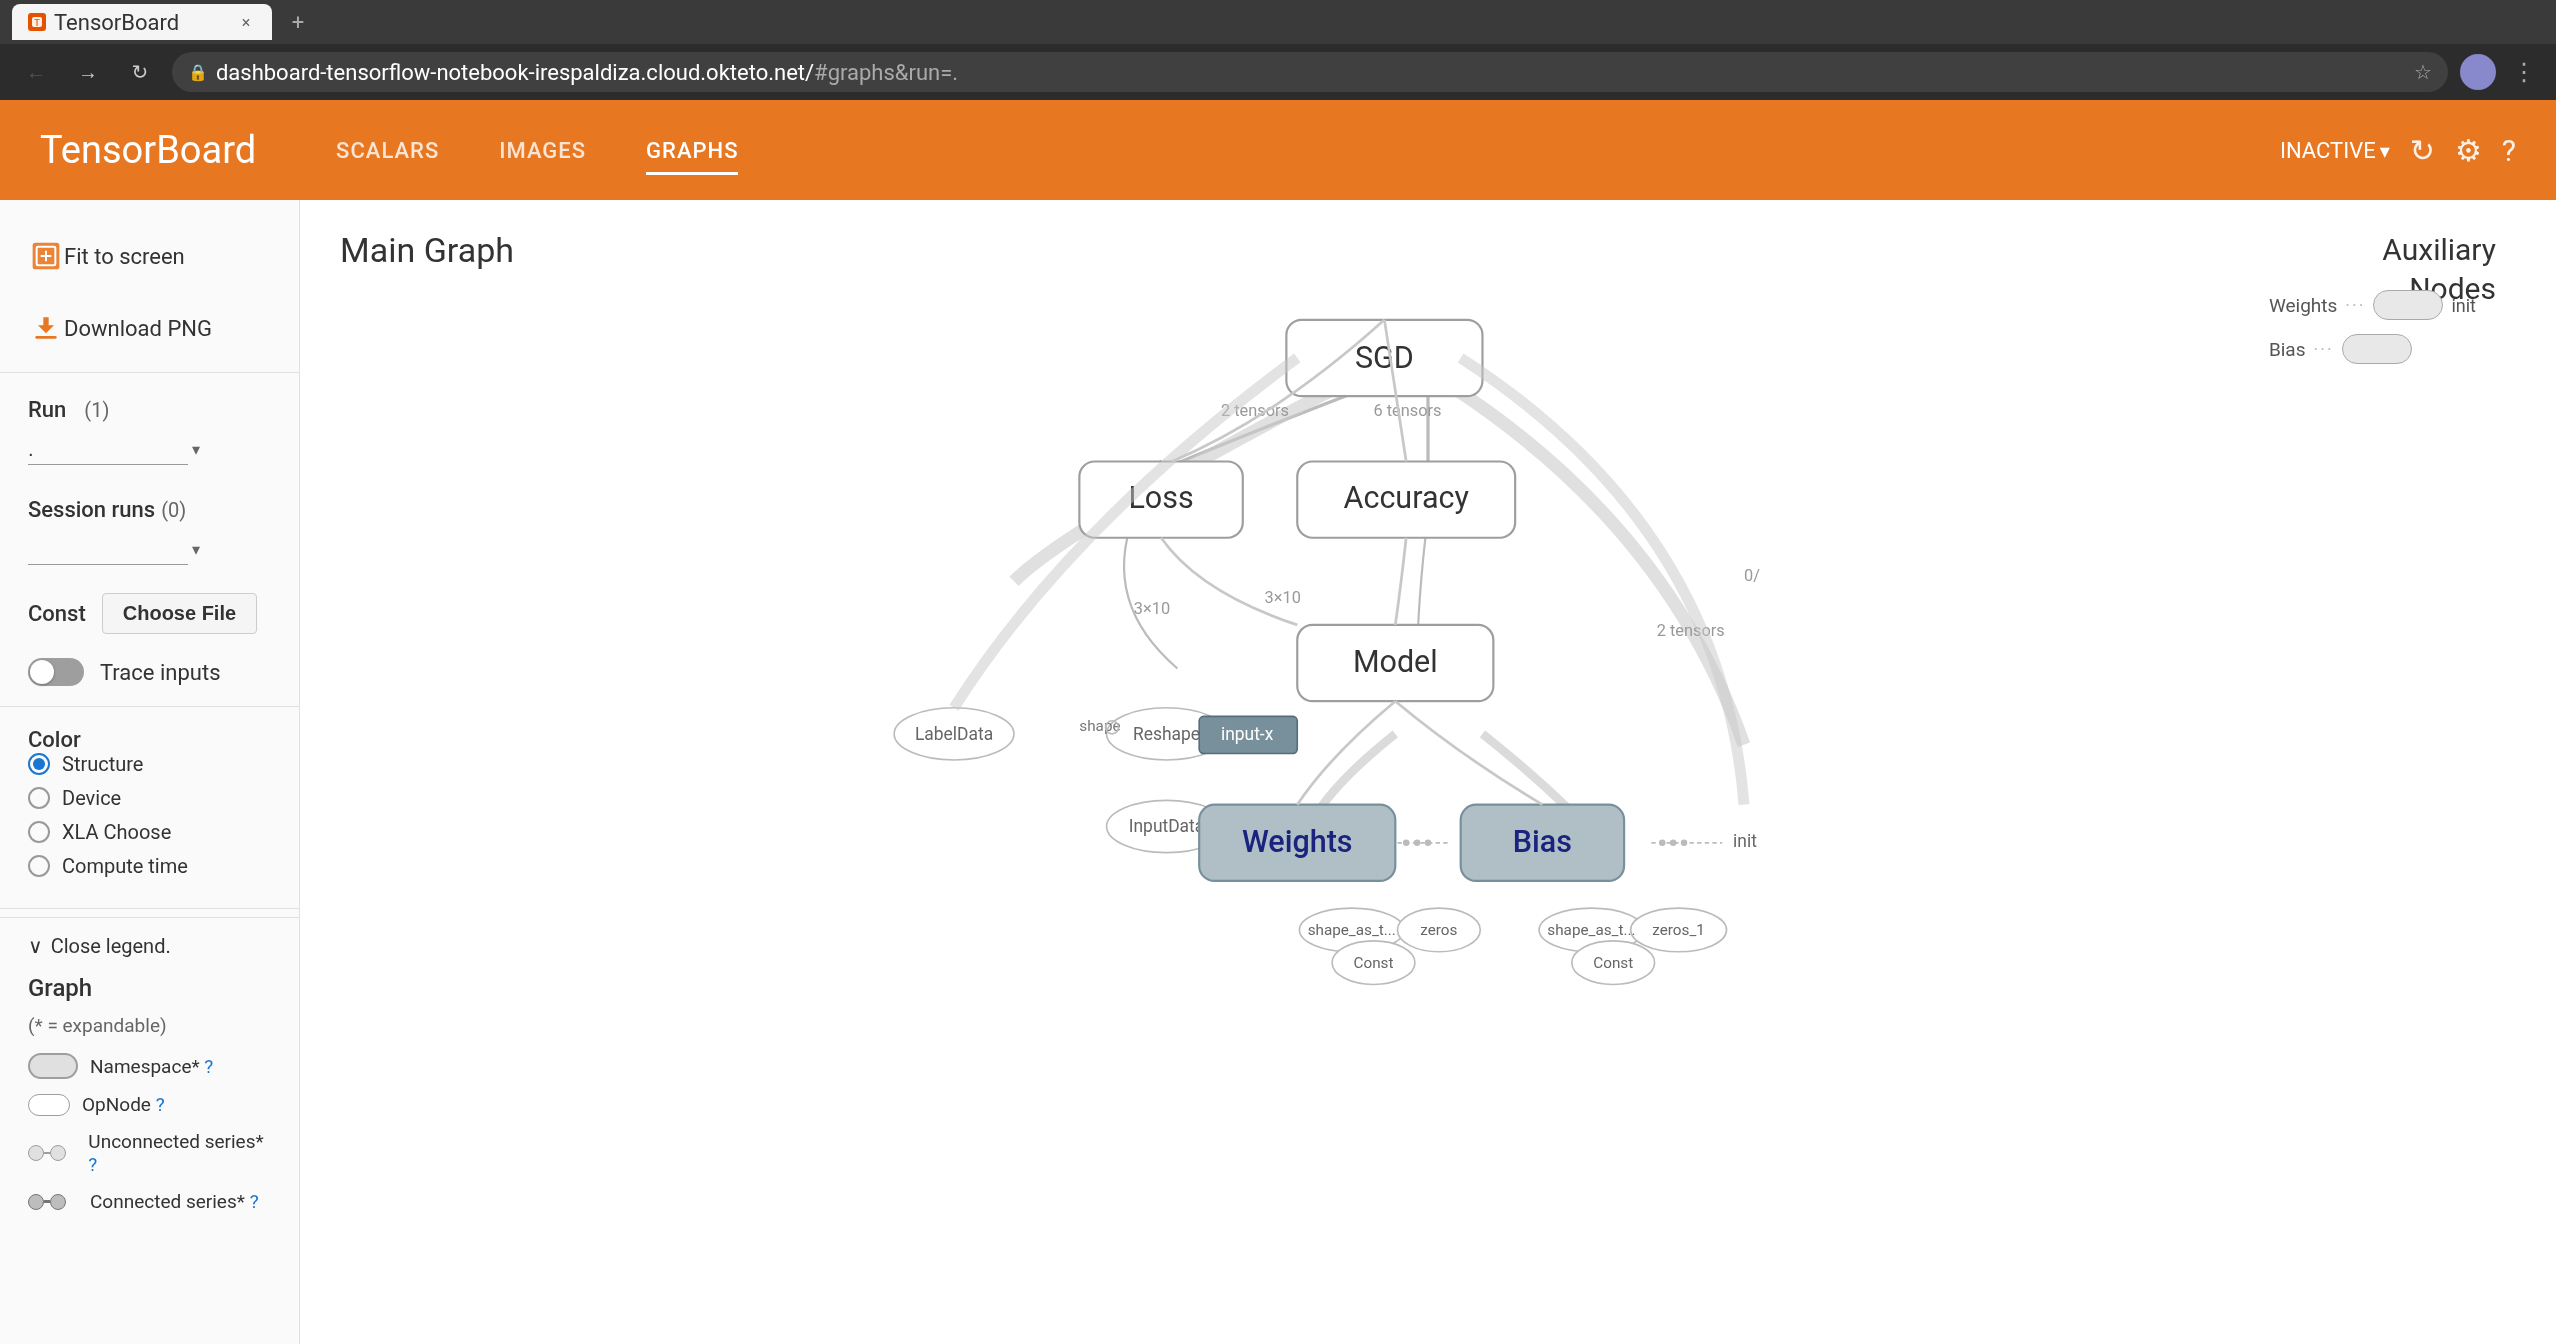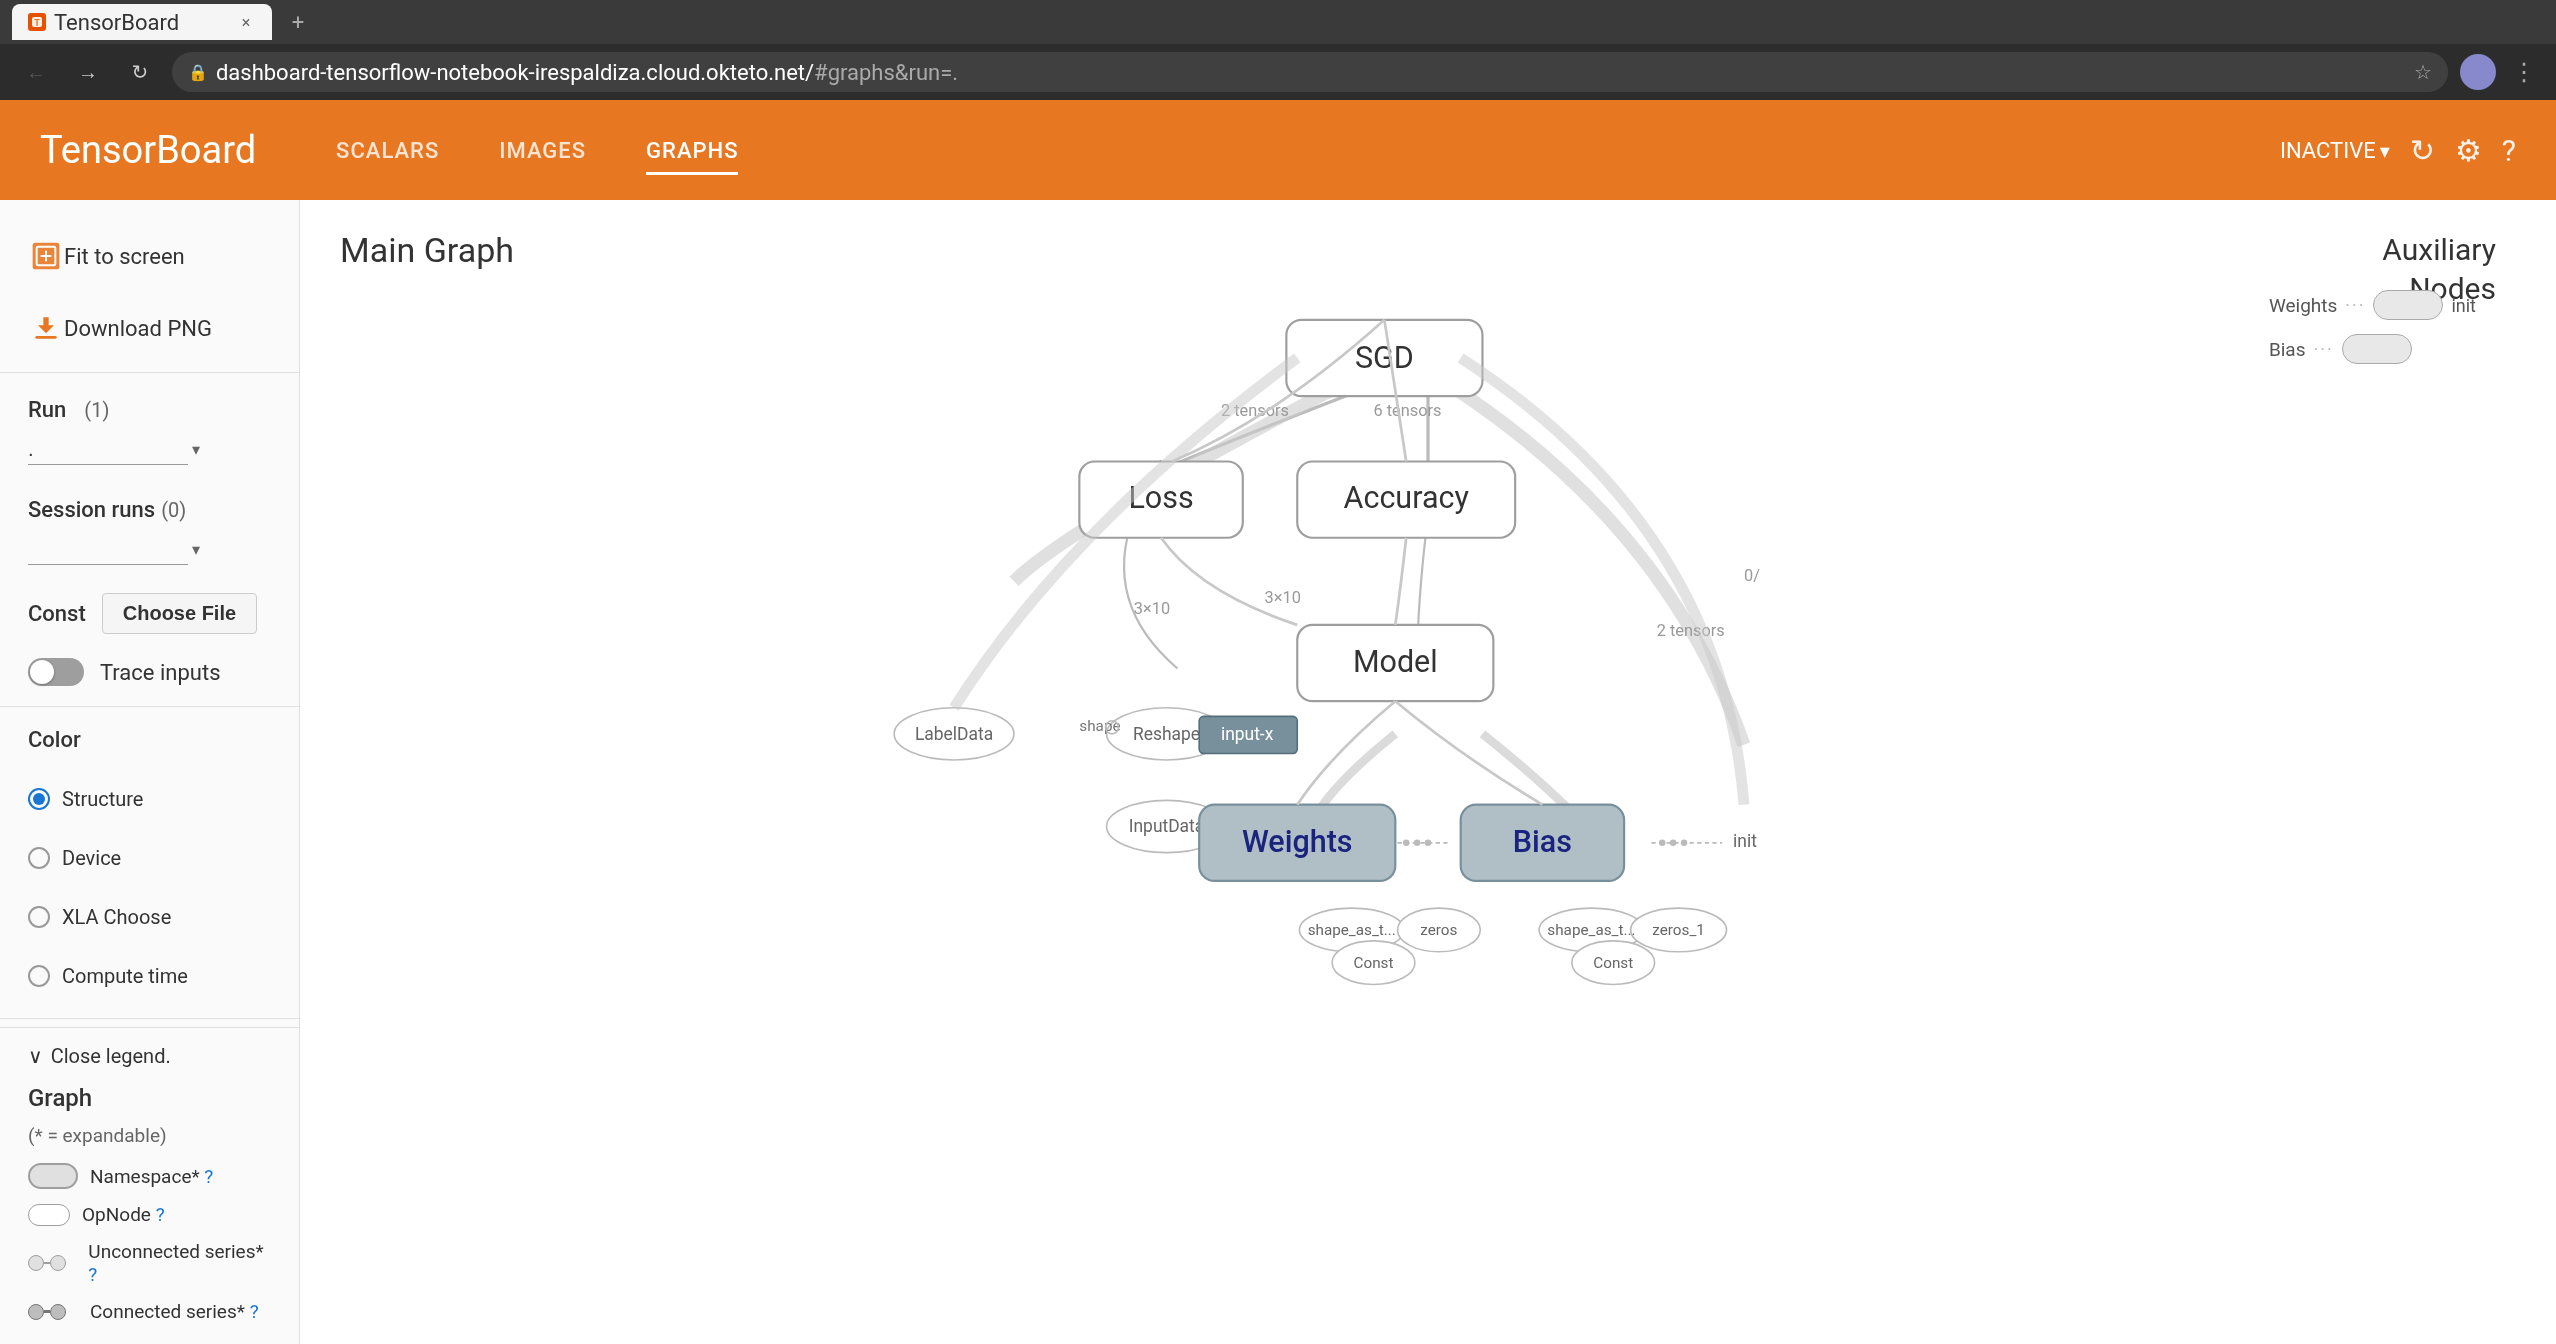--- a/index.html
+++ b/index.html
@@ -52,21 +52,21 @@
     .sidebar-divider { height: 1px; background: #e0e0e0; margin: 8px 0; }
     .upload-section { display: flex; align-items: center; gap: 16px; padding: 12px 28px; }
     .upload-label { font-size: 22px; color: #333; font-weight: 500; }
     .choose-file-btn { border: 1px solid #ccc; background: #f5f5f5; padding: 8px 20px; font-size: 20px; color: #333; cursor: pointer; border-radius: 4px; font-weight: bold; }
     .toggle-section { display: flex; align-items: center; gap: 16px; padding: 12px 28px; }
     .toggle { width: 56px; height: 28px; background: #9e9e9e; border-radius: 14px; position: relative; cursor: pointer; }
     .toggle-thumb { width: 24px; height: 24px; background: white; border-radius: 50%; position: absolute; top: 2px; left: 2px; box-shadow: 0 1px 3px rgba(0,0,0,0.3); transition: left 0.2s; }
     .toggle-label { font-size: 22px; color: #333; }
     .color-section { padding: 12px 28px; }
     .color-label { font-size: 22px; color: #333; font-weight: 500; margin-bottom: 12px; }
-    .color-option { display: flex; align-items: center; gap: 12px; margin-bottom: 10px; cursor: pointer; margin-top: 35px; }
+    .color-option { display: flex; align-items: center; gap: 12px; margin-bottom: 10px; cursor: pointer; }
     .radio { width: 22px; height: 22px; border-radius: 50%; border: 2px solid #1976d2; display: flex; align-items: center; justify-content: center; }
     .radio.checked::after { content: ''; width: 12px; height: 12px; border-radius: 50%; background: #1976d2; }
     .radio.unchecked { border-color: #999; }
     .color-option-label { font-size: 20px; color: #333; }
     .legend-section { padding: 16px 28px; border-top: 1px solid #e0e0e0; }
     .legend-toggle { display: flex; align-items: center; gap: 8px; cursor: pointer; font-size: 20px; color: #333; margin-bottom: 16px; }
     .legend-title { font-size: 24px; font-weight: 500; color: #333; margin-bottom: 12px; }
     .legend-subtitle { font-size: 19px; color: #666; margin-bottom: 16px; }
     .legend-item { display: flex; align-items: center; gap: 12px; margin-bottom: 14px; }
     .legend-item-label { font-size: 19px; color: #333; }

